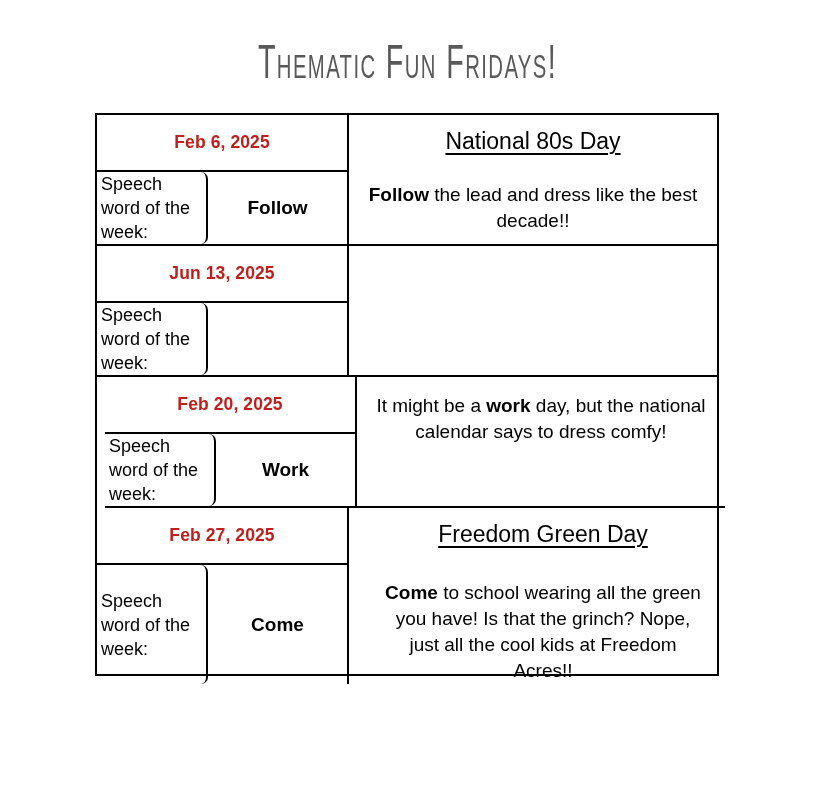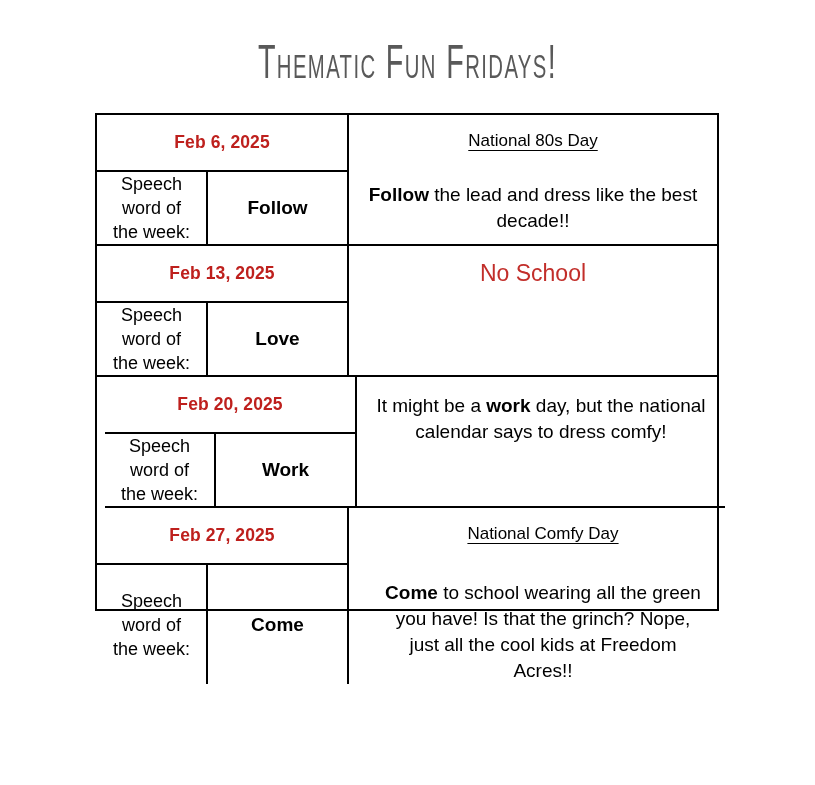--- a/index.html
+++ b/index.html
@@ -36,21 +36,21 @@
     transform-origin: 50% 50%;
     white-space: nowrap;
   }
 
   
   .schedule-table {
     position: absolute;
     left: 95px;
     top: 113px;
     width: 624px;
-    height: 498px;
+    height: 563px;
     box-sizing: border-box;
     border: 2px solid #000000;
     display: flex;
     flex-direction: column;
   }
 
   .week-block {
     display: flex;
     flex-direction: row;
     box-sizing: border-box;
@@ -95,24 +95,25 @@
   }
 
   .word-label-cell {
     width: 111px;
     flex: 0 0 111px;
     box-sizing: border-box;
     border-right: 2px solid #000000;
     display: flex;
     align-items: center;
     justify-content: center;
-    text-align: center;
+    text-align: left;
     font-size: 18px;
     line-height: 24px;
-    padding: 0 10px;
+    padding: 0 4px;
+    border-radius: 7px;
   }
 
   .word-value-cell {
     flex: 1 1 auto;
     box-sizing: border-box;
     display: flex;
     align-items: center;
     justify-content: center;
     font-size: 19px;
     font-weight: bold;
@@ -123,21 +124,21 @@
     flex: 1 1 auto;
     box-sizing: border-box;
     display: flex;
     flex-direction: column;
     align-items: center;
     padding: 0 10px;
     text-align: center;
   }
 
   .event-heading {
-    font-size: 17px;
+    font-size: 23px;
     line-height: 28px;
     text-decoration: underline;
     text-underline-offset: 4px;
     margin-top: 12px;
     white-space: nowrap;
   }
 
   .event-body {
     font-size: 19px;
     line-height: 26px;
@@ -179,28 +180,26 @@
     <div class="right-col">
       <div class="event-heading">National 80s Day</div>
       <div class="event-body">
         <b>Follow</b><span> the lead and dress like the best decade!!</span>
       </div>
     </div>
   </div>
 
   <div class="week-block b2">
     <div class="left-col">
-      <div class="date-cell">Feb 13, 2025</div>
-      <div class="word-row">
-        <div class="word-label-cell">Speech word of the week:</div>
-        <div class="word-value-cell">Love</div>
+      <div class="date-cell">Jun 13, 2025</div>
+      <div class="word-row">
+        <div class="word-label-cell">Speech word of the week:</div>
       </div>
     </div>
     <div class="right-col nos">
-      <div class="notice-text">No School</div>
     </div>
   </div>
 
   <div class="week-block b3">
     <div class="left-col">
       <div class="date-cell">Feb 20, 2025</div>
       <div class="word-row">
         <div class="word-label-cell">Speech word of the week:</div>
         <div class="word-value-cell">Work</div>
       </div>
@@ -214,20 +213,20 @@
 
   <div class="week-block b4 last">
     <div class="left-col">
       <div class="date-cell">Feb 27, 2025</div>
       <div class="word-row">
         <div class="word-label-cell">Speech word of the week:</div>
         <div class="word-value-cell">Come</div>
       </div>
     </div>
     <div class="right-col">
-      <div class="event-heading">National Comfy Day</div>
+      <div class="event-heading">Freedom Green Day</div>
       <div class="event-body">
         <b>Come</b><span> to school wearing all the green you have! Is that the grinch? Nope, just all the cool kids at Freedom Acres!!</span>
       </div>
     </div>
   </div>
 
 </div>
 
 </body></html>

